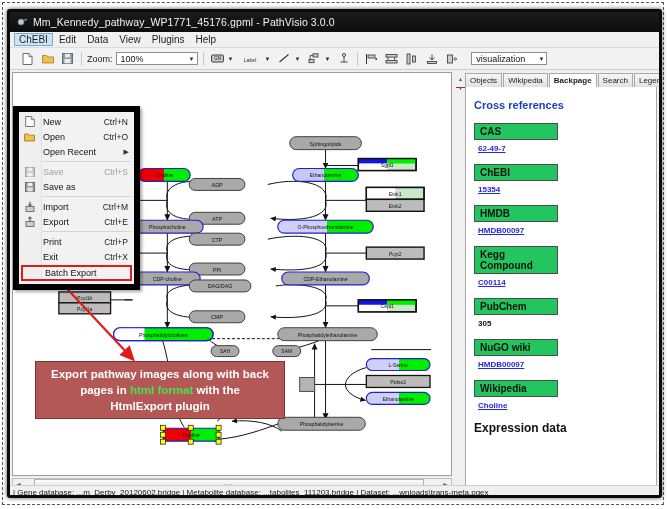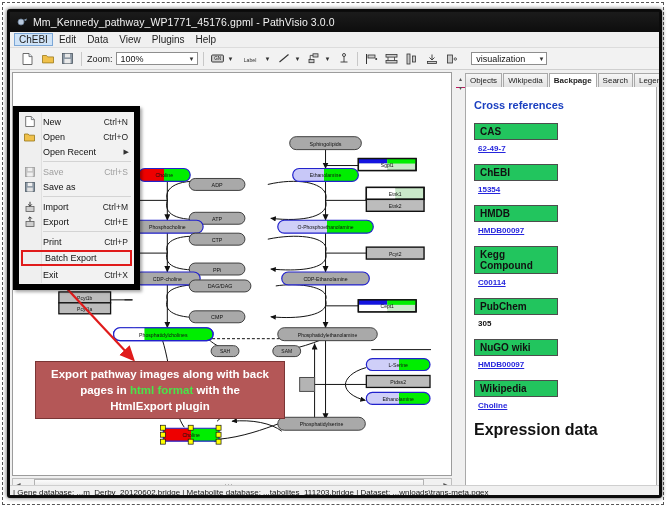--- a/index.html
+++ b/index.html
@@ -140,21 +140,21 @@
   .xref-title{
     color:#1a3fc0;font-size:11px;font-weight:bold;margin:4px 0 12px 0;
   }
   .xref-hdr{
     border:1px solid #4d4d4d;background:#22c55e;
     font-size:10px;font-weight:bold;color:#111;
     padding:2px 5px;width:84px;box-sizing:border-box;margin-bottom:4px;
   }
   .xref-val{font-size:8px;color:#111;margin:0 0 11px 4px;}
   .xref-val a{color:#2626dd;text-decoration:underline;font-weight:bold;}
-  .expr-title{font-size:16px;font-weight:bold;color:#111;margin-top:2px;}
+  .expr-title{font-size:12px;font-weight:bold;color:#111;margin-top:2px;}
   
   #statusbar{
     position:absolute;left:0;bottom:0;width:100%;height:14px;
     background:#f0f0f0;border-top:1px solid #cfcfcf;
     display:flex;align-items:center;
     font-size:8px;color:#151515;padding-left:3px;box-sizing:border-box;
     white-space:nowrap;
   }
   
   #filemenu{
@@ -739,25 +739,25 @@
           <span class="fm-key">Ctrl+E</span>
         </div>
 
         <div class="fm-sep"></div>
 
         <div class="fm-item">
           <span>Print</span>
           <span class="fm-key">Ctrl+P</span>
         </div>
 
-        <div class="fm-item boxed">
-          <span>Batch Export</span>
-        </div>
-
         <div class="fm-item">
           <span>Exit</span>
           <span class="fm-key">Ctrl+X</span>
         </div>
+
+        <div class="fm-item boxed">
+          <span>Batch Export</span>
+        </div>
       </div>
 
     </div>
   </div>
 </div>
 
 </body></html>

